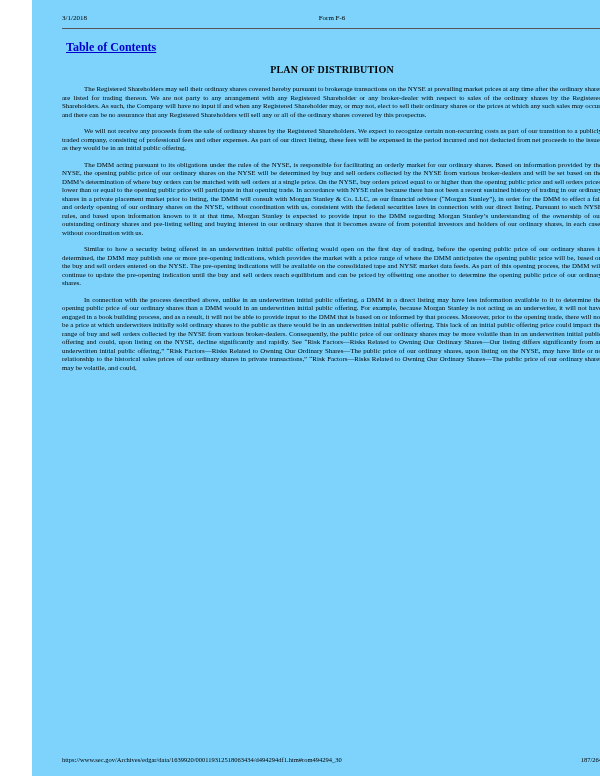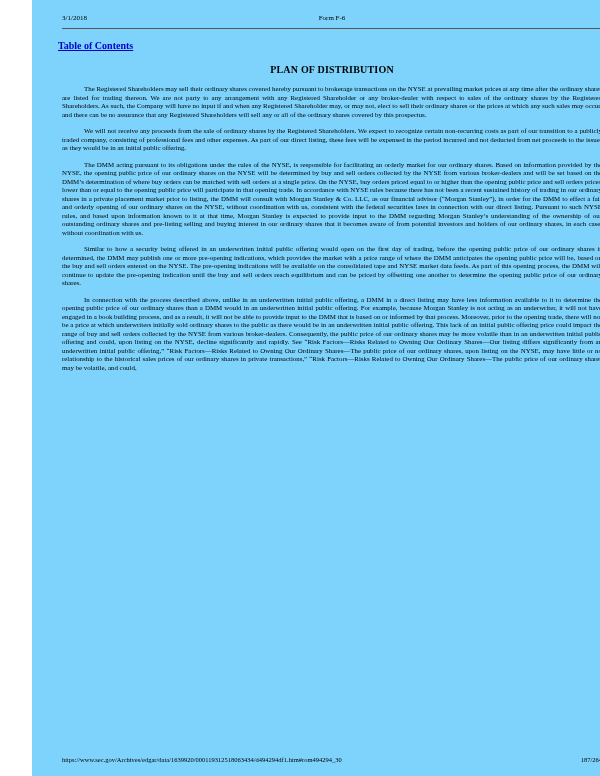--- a/index.html
+++ b/index.html
@@ -44,22 +44,22 @@
     left: 30px;
     right: 30px;
     border: none;
     border-top: 1px solid #555555;
     margin: 0;
     height: 0;
   }
   .toc-link {
     position: absolute;
     top: 40px;
-    left: 26px;
-    font-size: 10px;
+    left: 34px;
+    font-size: 12px;
     font-weight: bold;
     color: #0000cc;
     text-decoration: underline;
     cursor: pointer;
   }
   .content {
     position: absolute;
     top: 64px;
     left: 30px;
     right: 30px;

